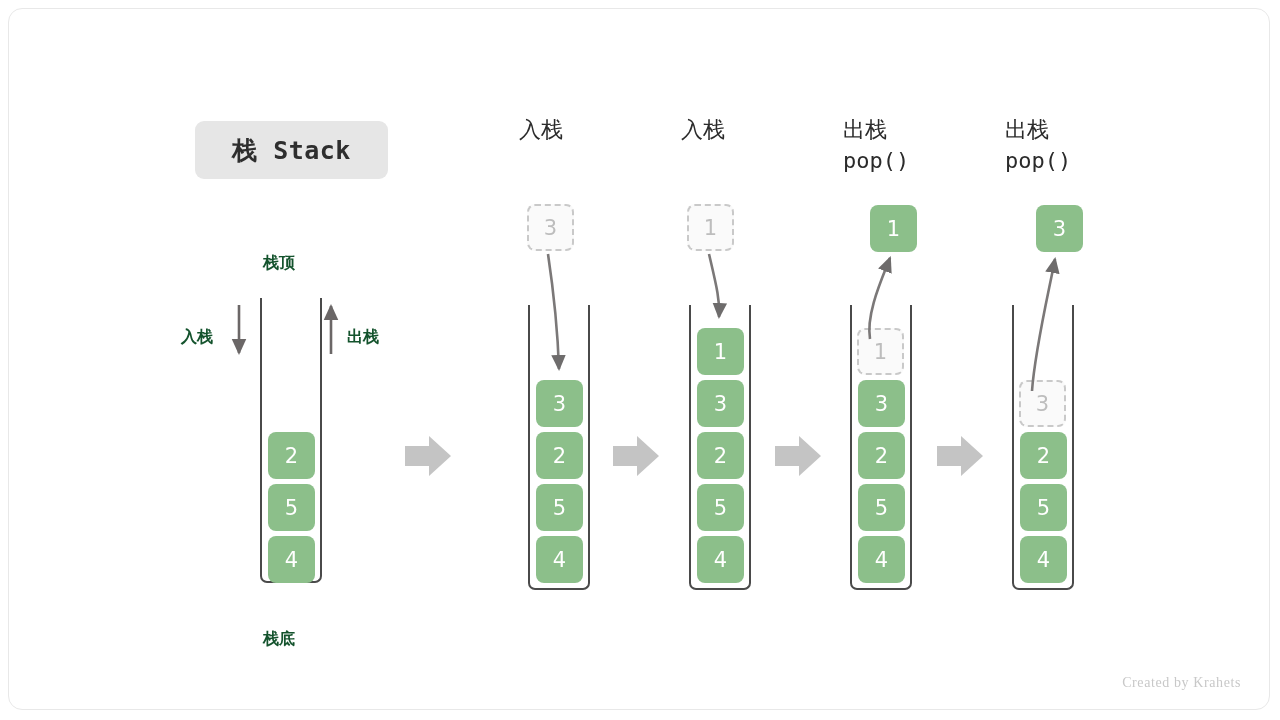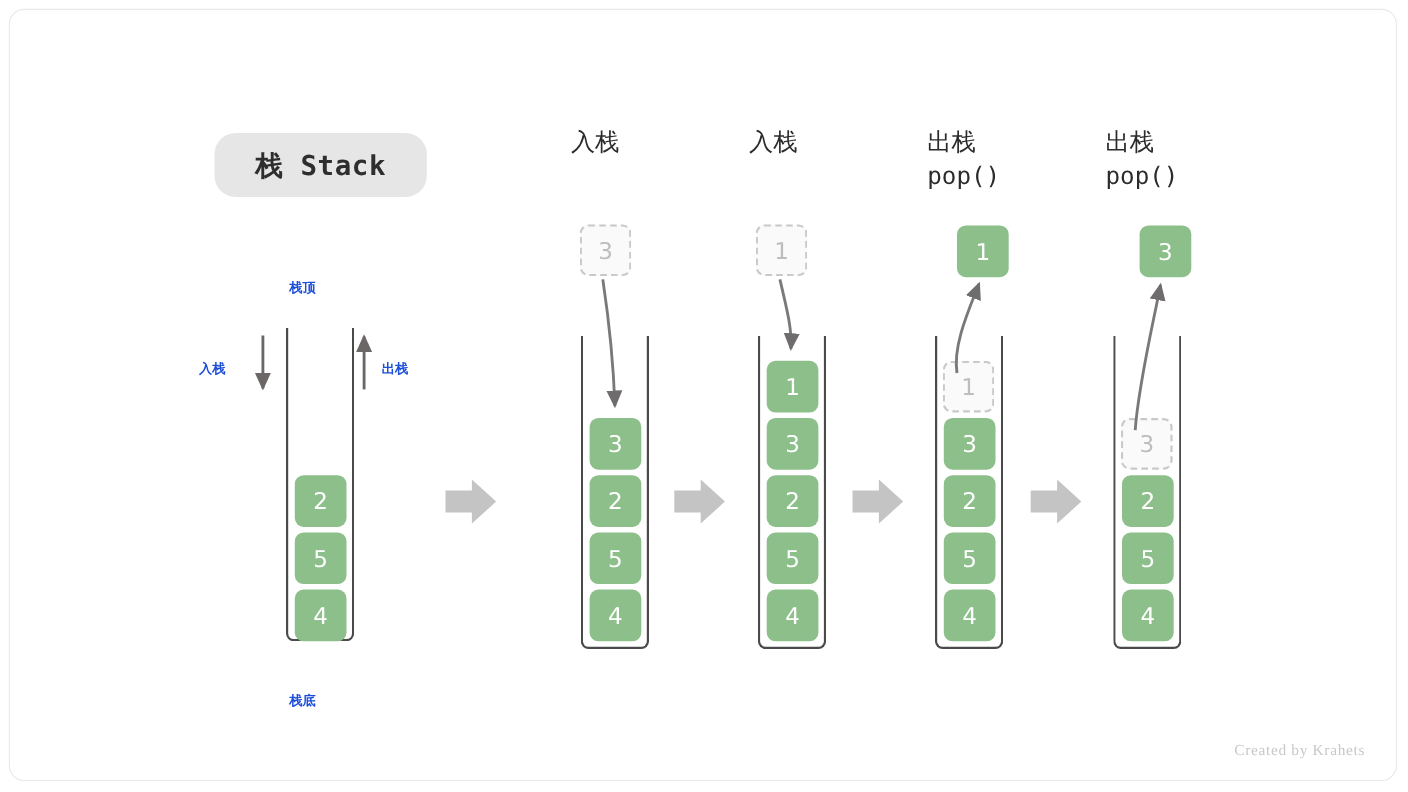--- a/index.html
+++ b/index.html
@@ -27,38 +27,38 @@
   }
 
   
   .title-chip {
     position: absolute;
     left: 186px;
     top: 112px;
     width: 193px;
     height: 58px;
     background: #e6e6e6;
-    border-radius: 19px;
+    border-radius: 9px;
     display: flex;
     align-items: center;
     justify-content: center;
     font-family: "DejaVu Sans Mono", "Liberation Mono", monospace;
     font-size: 25px;
     font-weight: bold;
     color: #2e2e2e;
     letter-spacing: 0.5px;
   }
 
   
   .cjk-label {
     position: absolute;
     font-family: Liberation Mono, monospace;
-    font-size: 12px;
+    font-size: 16px;
     font-weight: bold;
-    color: #1d4ed8;
+    color: #14532d;
     white-space: nowrap;
   }
   #label-top  { left: 254px; top: 244px; }
   #label-bottom { left: 254px; top: 620px; }
   #label-push-side { left: 172px; top: 318px; }
   #label-pop-side  { left: 338px; top: 318px; }
 
   
   .col-head {
     position: absolute;

